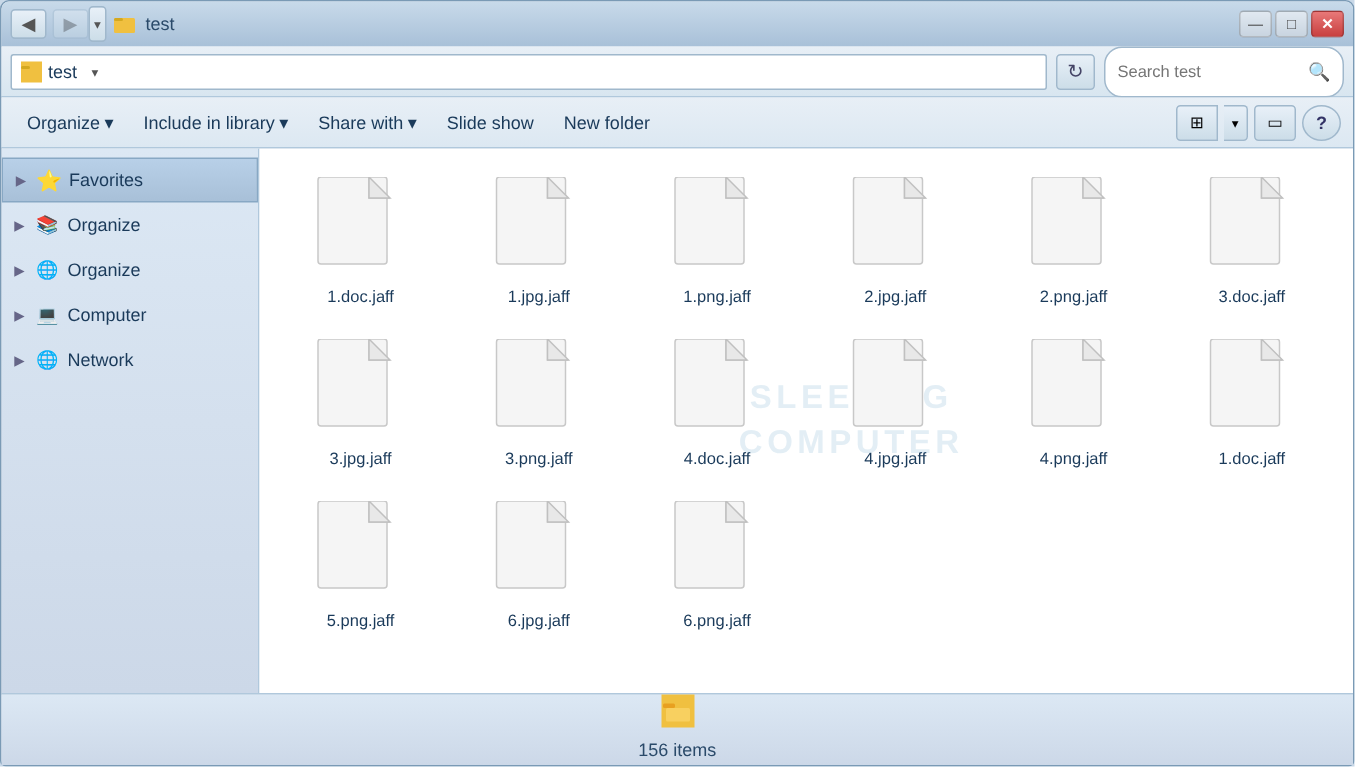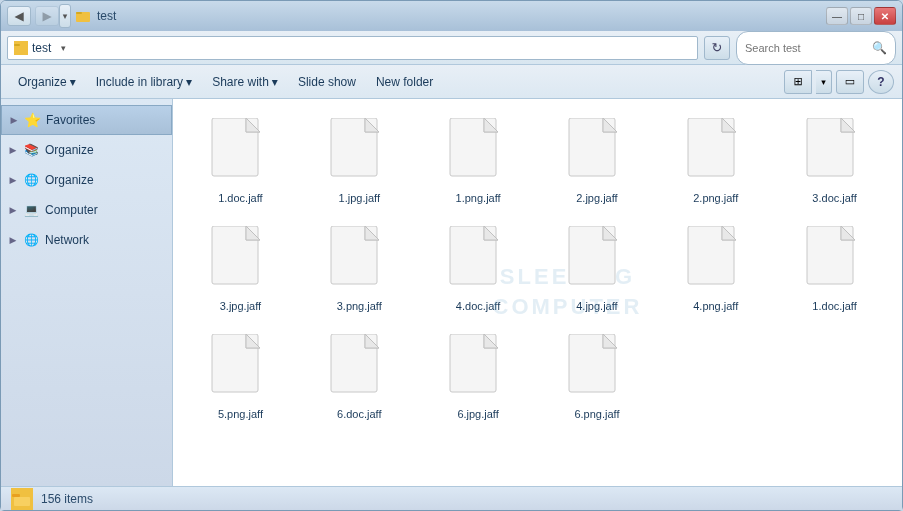--- a/index.html
+++ b/index.html
@@ -311,27 +311,28 @@
       color: rgba(100,160,200,0.18);
       pointer-events: none;
       white-space: nowrap;
       letter-spacing: 3px;
       text-align: center;
       line-height: 1.4;
     }
 
     
     .status-bar {
-      height: 24px;
+      height: 48px;
       background: linear-gradient(to bottom, #dce8f4, #ccd8e8);
       border-top: 1px solid #b0c8dc;
       display: flex;
       align-items: center;
-      padding: 0 10px;
+      padding: 0 0;
       gap: 8px;
+      flex-direction: column;
     }
     .status-folder-icon {
       width: 22px; height: 22px;
       background: #f0c040;
       display: flex; align-items: center; justify-content: center;
       font-size: 14px;
     }
     .status-text {
       font-size: 12px;
       color: #2a4a6a;
@@ -553,28 +554,20 @@
       <polygon points="36,0 50,14 36,14" fill="#e8e8e8" stroke="#c0c0c0" stroke-width="1"></polygon>
     </svg></div>
             <div class="file-name">5.png.jaff</div>
           </div>
           <div class="file-item">
             <div class="file-icon"><svg viewBox="0 0 60 70" xmlns="http://www.w3.org/2000/svg">
       <rect x="2" y="0" width="46" height="58" rx="2" fill="#f5f5f5" stroke="#c8c8c8" stroke-width="1"></rect>
       <polyline points="36,0 36,14 50,14" fill="#e0e0e0" stroke="#c8c8c8" stroke-width="1"></polyline>
       <polygon points="36,0 50,14 36,14" fill="#e8e8e8" stroke="#c0c0c0" stroke-width="1"></polygon>
     </svg></div>
-            <div class="file-name">6.doc.jaff</div>
-          </div>
-          <div class="file-item">
-            <div class="file-icon"><svg viewBox="0 0 60 70" xmlns="http://www.w3.org/2000/svg">
-      <rect x="2" y="0" width="46" height="58" rx="2" fill="#f5f5f5" stroke="#c8c8c8" stroke-width="1"></rect>
-      <polyline points="36,0 36,14 50,14" fill="#e0e0e0" stroke="#c8c8c8" stroke-width="1"></polyline>
-      <polygon points="36,0 50,14 36,14" fill="#e8e8e8" stroke="#c0c0c0" stroke-width="1"></polygon>
-    </svg></div>
             <div class="file-name">6.jpg.jaff</div>
           </div>
           <div class="file-item">
             <div class="file-icon"><svg viewBox="0 0 60 70" xmlns="http://www.w3.org/2000/svg">
       <rect x="2" y="0" width="46" height="58" rx="2" fill="#f5f5f5" stroke="#c8c8c8" stroke-width="1"></rect>
       <polyline points="36,0 36,14 50,14" fill="#e0e0e0" stroke="#c8c8c8" stroke-width="1"></polyline>
       <polygon points="36,0 50,14 36,14" fill="#e8e8e8" stroke="#c0c0c0" stroke-width="1"></polygon>
     </svg></div>
             <div class="file-name">6.png.jaff</div>
           </div>

